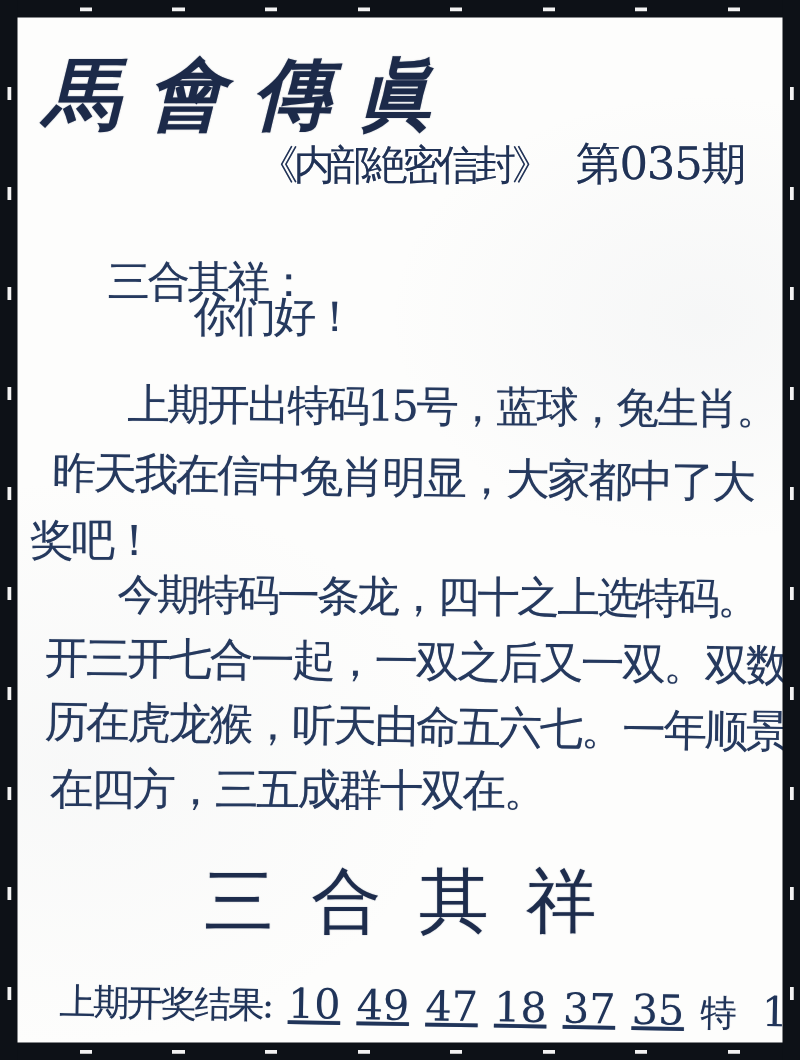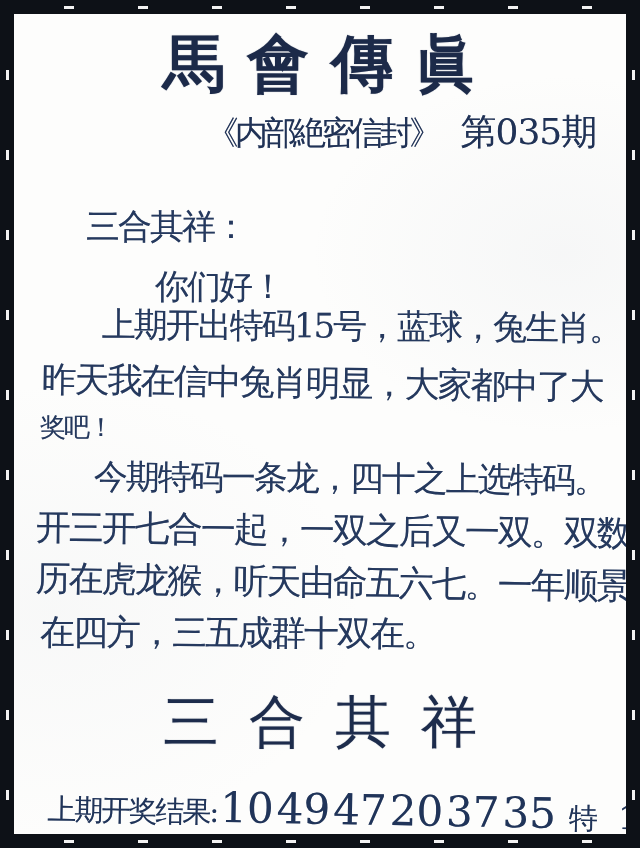--- a/index.html
+++ b/index.html
@@ -19,70 +19,71 @@
   .bt,.bb{left:0;right:0;height:14px;
     background-image:repeating-linear-gradient(90deg, rgba(255,255,255,0) 0 64px, #f2f2f2 64px 74px);
     background-size:100% 3px;background-position:center 6px;background-repeat:no-repeat;}
   .bt{top:0;} .bb{bottom:0;}
   .bl,.br{top:0;bottom:0;width:14px;
     background-image:repeating-linear-gradient(180deg, rgba(255,255,255,0) 0 70px, #f2f2f2 70px 80px);
     background-size:3px 100%;background-position:6px center;background-repeat:no-repeat;}
   .bl{left:0;} .br{right:0;}
 
   .title{
-    position:absolute;left:0;right:0;top:28px;margin:0;
-    text-align:center;
+    position:absolute;left:0;right:0;top:28px;margin:12px;
+    text-align:left;
     font-size:62px;line-height:1.15;font-weight:bold;
     letter-spacing:22px;text-indent:22px;
     color:#1c2a49;
     text-shadow:0 0 1px rgba(28,42,73,.45);
+    font-style:italic;
   }
   .subtitle{
     position:absolute;left:206px;top:112px;
     font-size:33px;line-height:1.1;letter-spacing:-4px;
     color:#203256;white-space:nowrap;
     text-shadow:0 0 .5px rgba(32,50,86,.4);
   }
   .subtitle .issue{font-size:36px;letter-spacing:-1px;margin-left:16px;}
   .dedication{
     position:absolute;left:240px;top:162px;
     font-size:27px;letter-spacing:-1px;color:#243659;
   }
   .ln{
     position:absolute;
     font-size:34px;line-height:1.2;letter-spacing:-2px;
     color:#25395e;white-space:nowrap;
     text-shadow:0 0 .6px rgba(37,57,94,.42);
     transform-origin:left top;
   }
   .salutation{left:86px;top:206px;}
-  .greeting{left:155px;top:266px;}
+  .greeting{left:155px;top:234px;}
   .l0{left:102px;top:304px;transform:rotate(0.4deg);}
   .l1{left:42px;top:358px;font-size:35px;transform:rotate(0.8deg);}
-  .l2{left:40px;top:412px;font-size:26px;}
+  .l2{left:24px;top:412px;font-size:35px;}
   .l3{left:94px;top:456px;transform:rotate(0.4deg);}
   .l4{left:36px;top:506px;font-size:35px;transform:rotate(0.6deg);}
   .l5{left:36px;top:557px;font-size:35px;transform:rotate(0.8deg);}
   .l6{left:40px;top:611px;font-size:35px;transform:rotate(0.2deg);}
   .slogan{
     position:absolute;left:0;right:0;top:690px;
     text-align:center;font-weight:normal;
     font-size:56px;line-height:1.15;
     letter-spacing:30px;text-indent:30px;
     color:#1d2c4c;
     text-shadow:0 0 1px rgba(29,44,76,.45);
   }
   .result{
     position:absolute;left:48px;top:780px;
     white-space:nowrap;color:#203459;
     transform:rotate(1deg);transform-origin:left top;
     text-shadow:0 0 .6px rgba(32,52,89,.42);
   }
   .result .rlabel{font-size:29px;letter-spacing:-2px;}
-  .result .num{font-size:42px;margin-left:3px;font-weight:500;}
+  .result .num{font-size:33px;margin-left:13px;font-weight:500;text-decoration:underline;}
   .result .special{margin-left:13px;}
   .result .tchar{font-size:29px;}
   .result .snum{font-size:33px;margin-left:20px;}
 </style>
 </head>
 <body>
 
 <div class="page">
 
   <div class="b bt"></div>
@@ -105,16 +106,16 @@
   <div class="ln l1">昨天我在信中兔肖明显，大家都中了大</div>
   <div class="ln l2">奖吧！</div>
   <div class="ln l3">今期特码一条龙，四十之上选特码。</div>
   <div class="ln l4">开三开七合一起，一双之后又一双。双数</div>
   <div class="ln l5">历在虎龙猴，听天由命五六七。一年顺景</div>
   <div class="ln l6">在四方，三五成群十双在。</div>
 
   <div class="slogan">三合其祥</div>
 
   <div class="result">
-    <span class="rlabel">上期开奖结果:</span><span class="num">10</span><span class="num">49</span><span class="num">47</span><span class="num">20</span><span class="num">37</span><span class="num">35</span><span class="special"><span class="tchar">特</span><span class="snum">15</span></span>
+    <span class="rlabel">上期开奖结果:</span><span class="num">10</span><span class="num">49</span><span class="num">47</span><span class="num">18</span><span class="num">37</span><span class="num">35</span><span class="special"><span class="tchar">特</span><span class="snum">15</span></span>
   </div>
 
 </div>
 
 </body></html>

